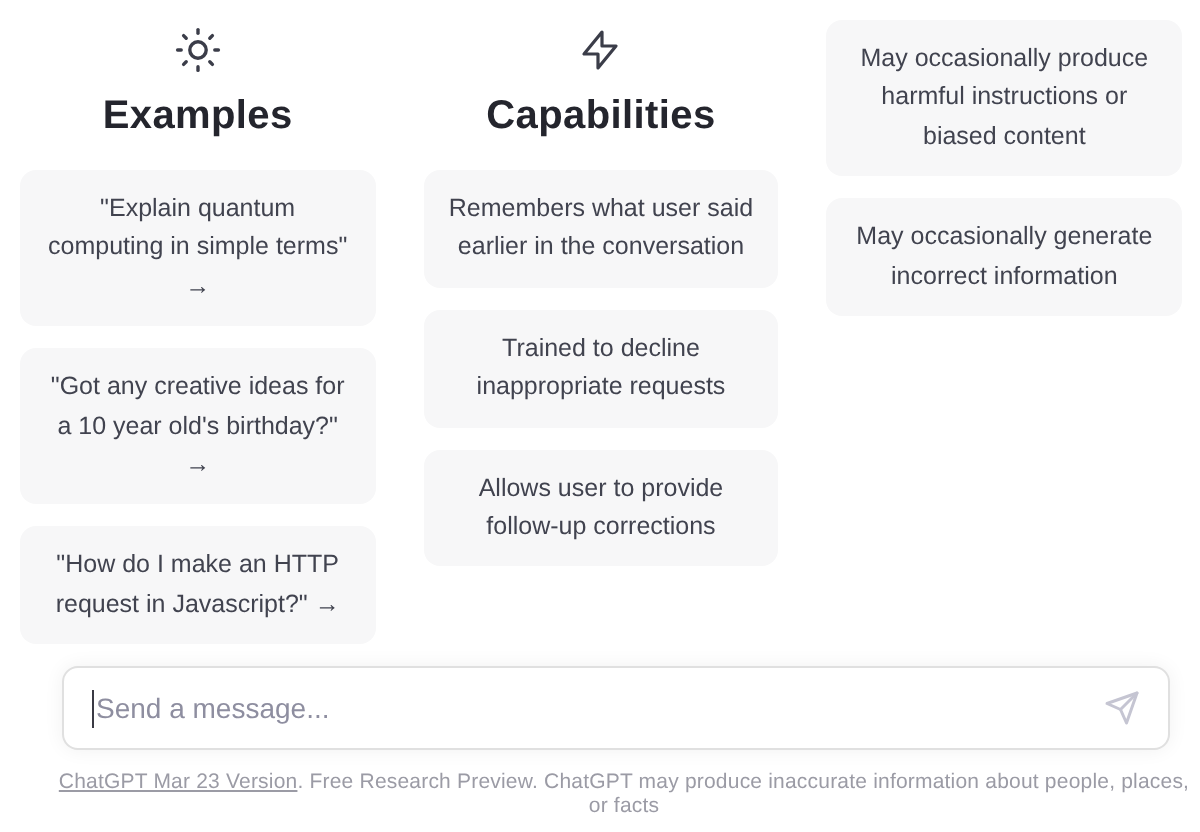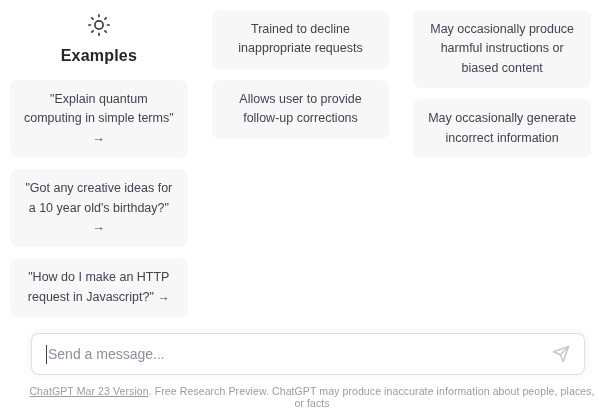--- a/index.html
+++ b/index.html
@@ -25,21 +25,21 @@
   .col-head {
     display: flex;
     flex-direction: column;
     align-items: center;
     margin-bottom: 15px;
   }
   .col-icon { width: 24px; height: 24px; margin-top: 3px; }
   .col-icon svg { width: 24px; height: 24px; display: block; }
   .col-title {
     margin-top: 10px;
-    font-size: 16px;
+    font-size: 20px;
     color: #24252d;
     letter-spacing: .2px;
   }
   .cards { display: flex; flex-direction: column; gap: 11px; width: 100%; }
   .card {
     background: #f7f7f8;
     border-radius: 8px;
     padding: 10px 12px;
     font-size: 12.5px;
     line-height: 1.55;
@@ -126,21 +126,30 @@
       <h2 class="col-title">Examples</h2>
     </div>
     <div class="cards">
       <button class="card">"Explain quantum computing in simple terms" →</button>
       <button class="card">"Got any creative ideas for a 10 year old's birthday?" →</button>
       <button class="card">"How do I make an HTTP request in Javascript?" →</button>
     </div>
   </section>
 
   <section class="col">
+    <div class="col-head">
+      <span class="col-icon">
+        <svg viewBox="0 0 24 24" fill="none" stroke="#3b3d49" stroke-width="1.6" stroke-linejoin="round">
+          <path d="M13 10 V3 L4 14 h7 v7 l9 -11 h-7 z"></path>
+        </svg>
+      </span>
+      <h2 class="col-title">Capabilities</h2>
+    </div>
     <div class="cards">
+      <div class="card">Remembers what user said earlier in the conversation</div>
       <div class="card">Trained to decline inappropriate requests</div>
       <div class="card">Allows user to provide follow-up corrections</div>
     </div>
   </section>
 
   <section class="col">
     <div class="cards">
       <div class="card">May occasionally produce harmful instructions or biased content</div>
       <div class="card">May occasionally generate incorrect information</div>
     </div>

